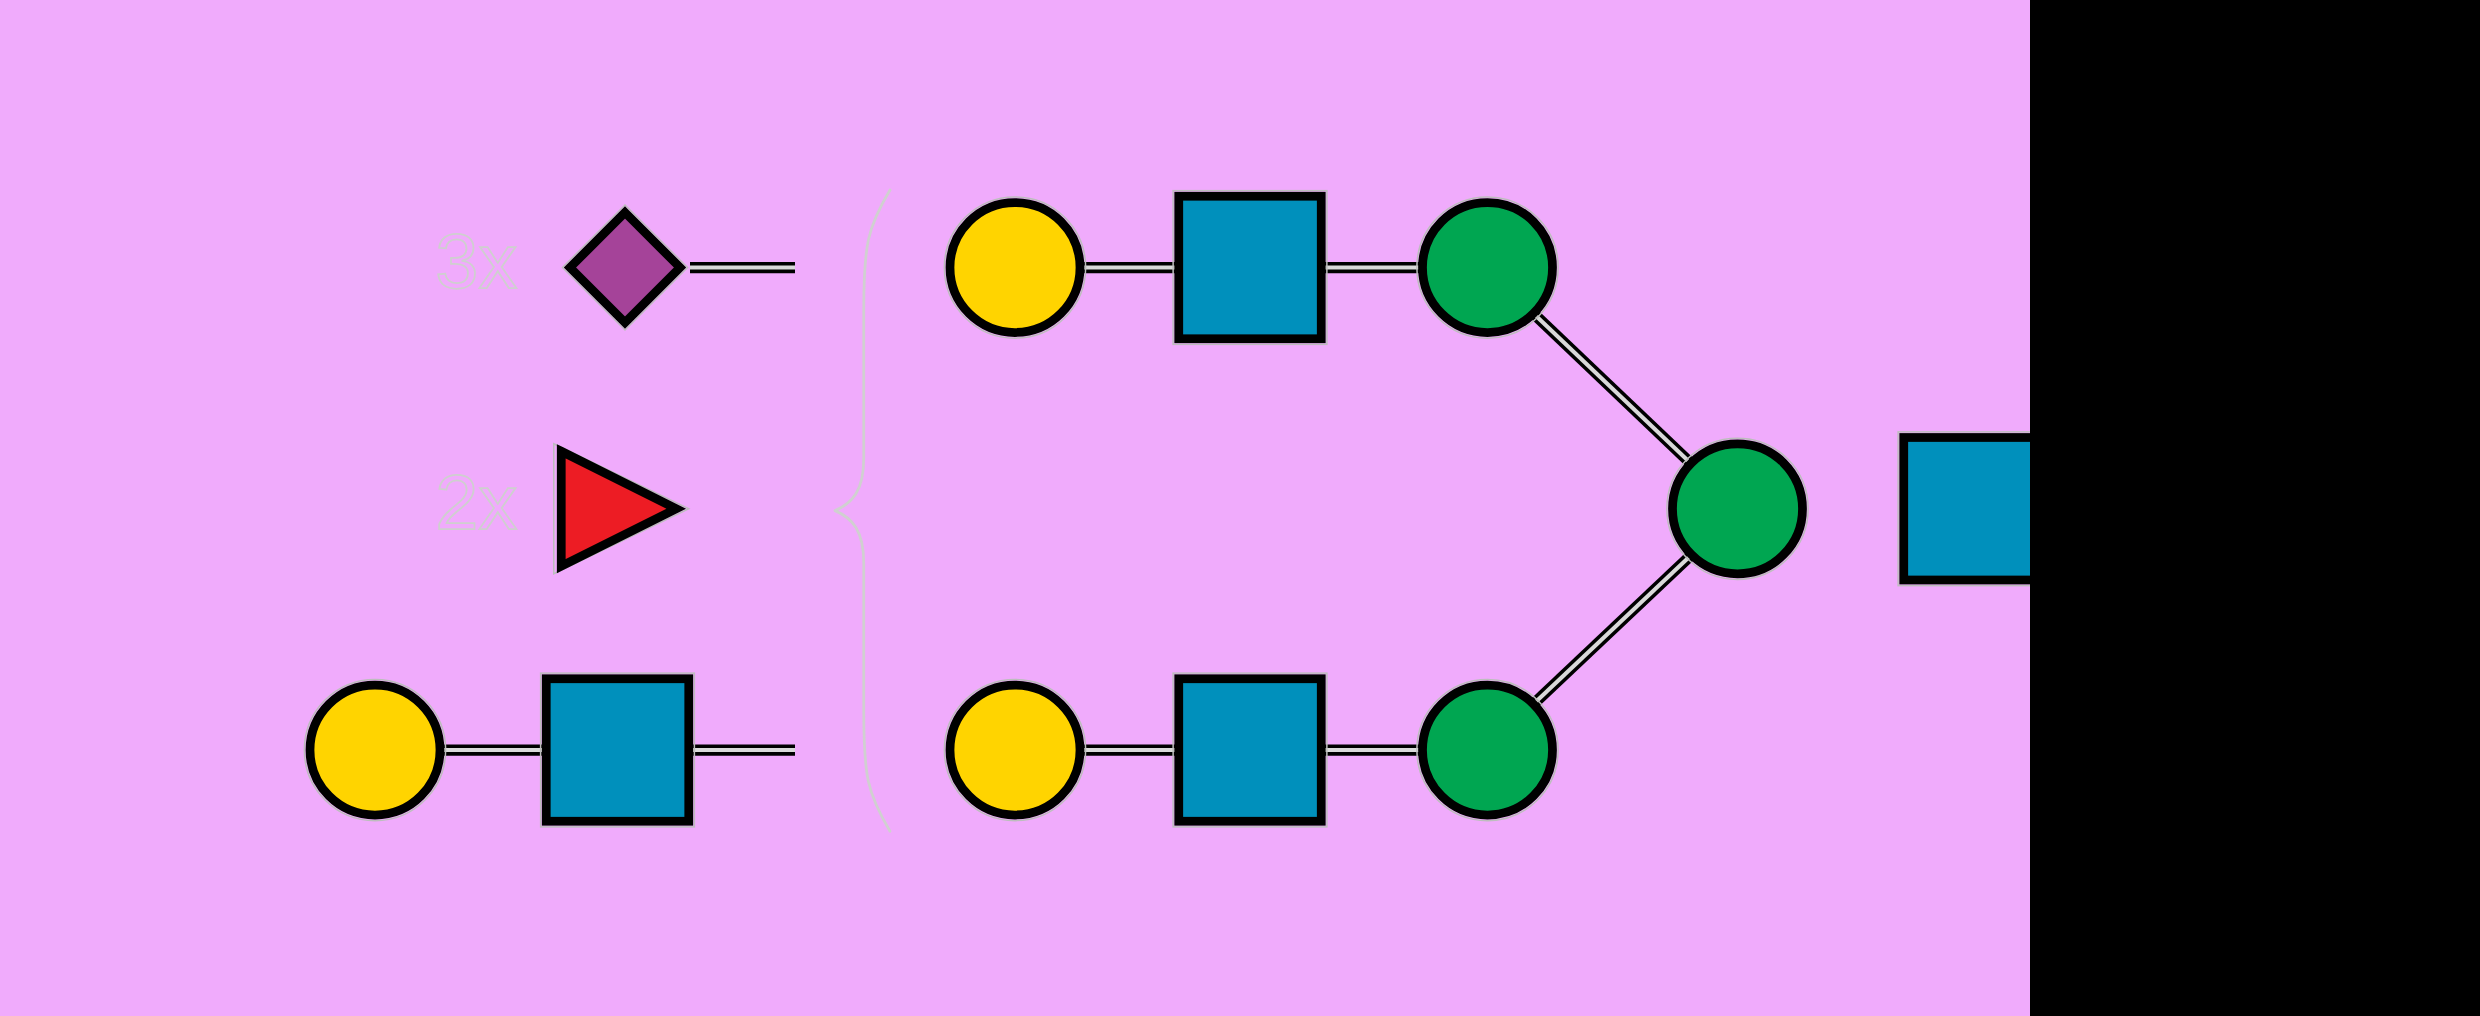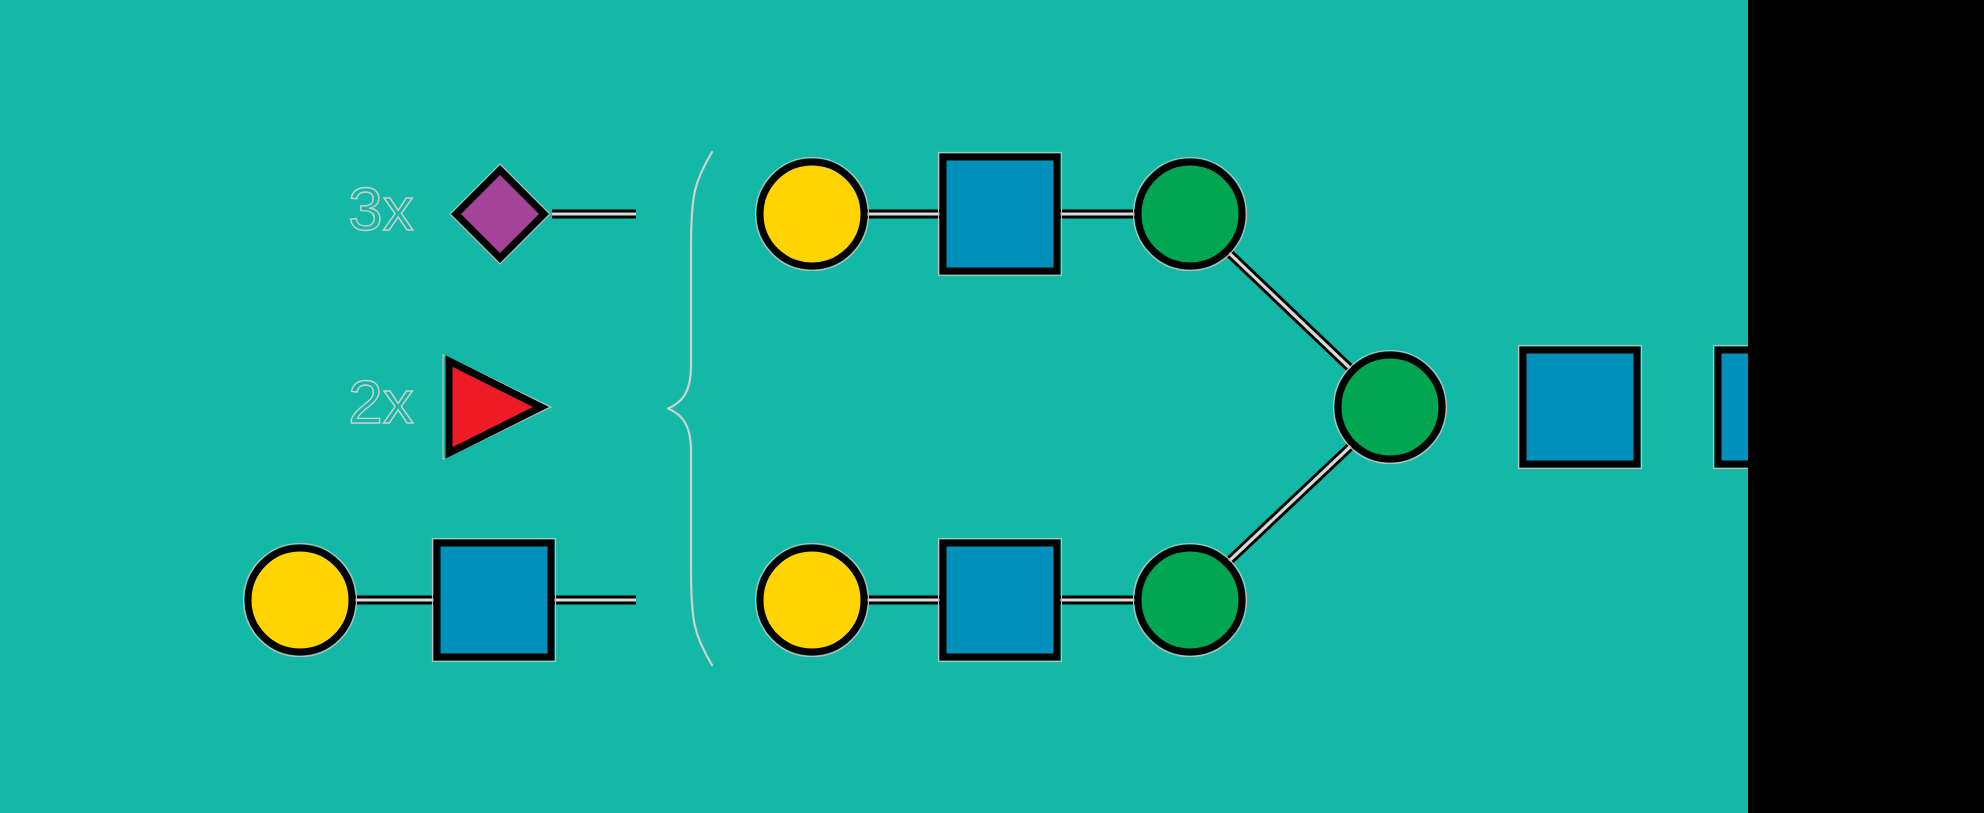--- a/index.html
+++ b/index.html
@@ -6,23 +6,23 @@
   html, body {
     margin: 0;
     padding: 0;
     background: #000000;
   }
   body {
     font-family: "Liberation Sans", sans-serif;
   }
   #canvas-wrap {
     position: relative;
-    width: 1748px;
+    width: 1624px;
     height: 813px;
-    background: #14b8a6;
+    background: #f0abfc;
     overflow: hidden;
   }
   #glycan-svg {
     position: absolute;
     left: 0;
     top: 0;
     width: 1984px;
     height: 813px;
     display: block;
   }

